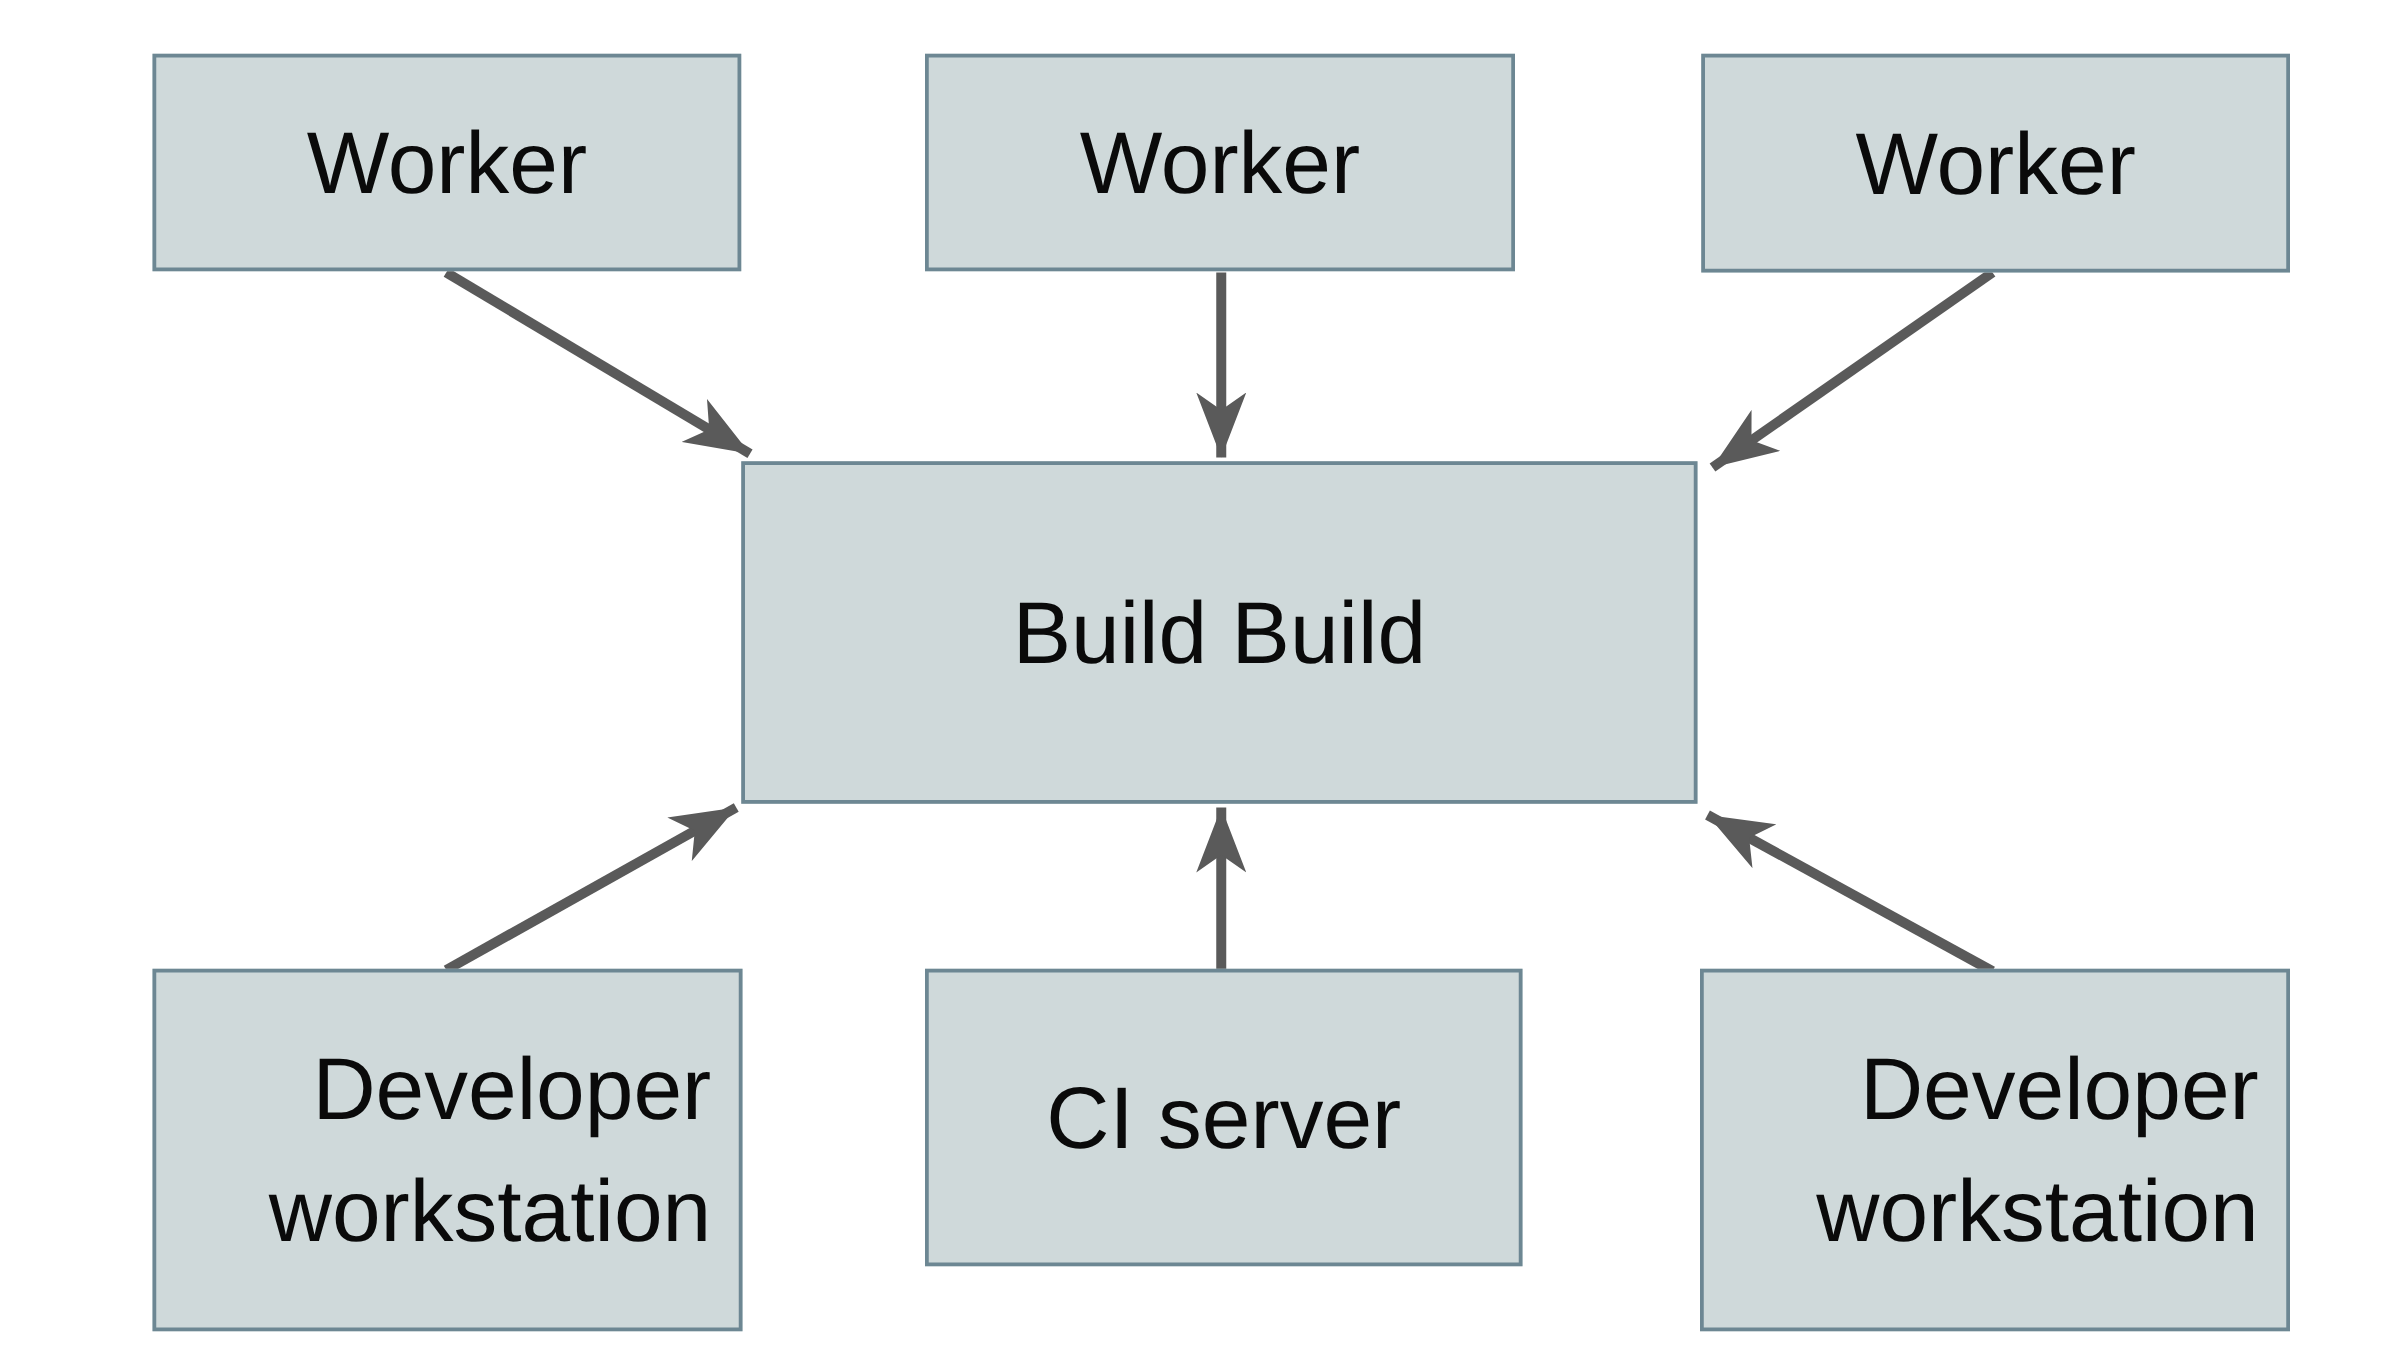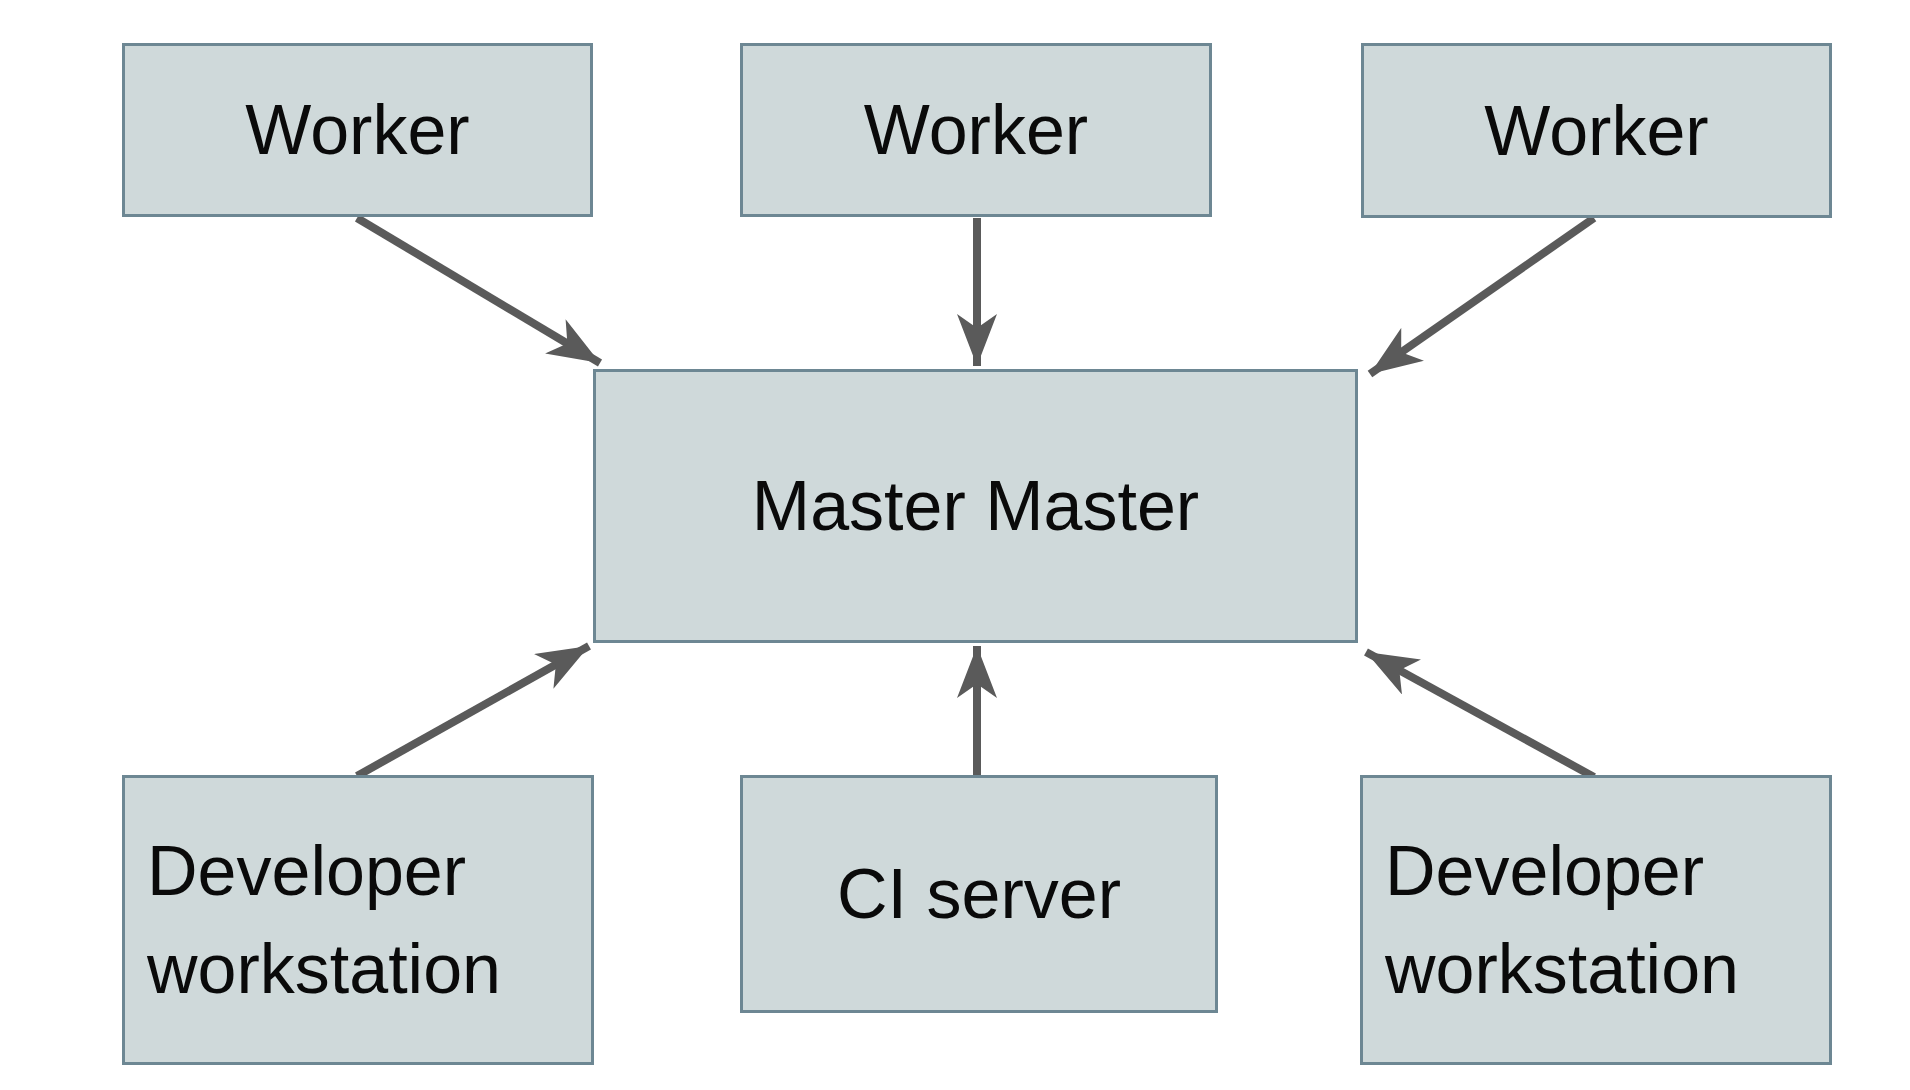--- a/index.html
+++ b/index.html
@@ -25,21 +25,21 @@
     pointer-events: none;
   }
   .node {
     position: absolute;
     box-sizing: border-box;
     background: #cfd9da;
     border: 3px solid #6d8793;
     display: flex;
     align-items: center;
     justify-content: center;
-    text-align: left;
+    text-align: right;
     color: #0a0a0a;
     font-size: 70px;
     line-height: 1.4;
   }
   .node .label { display: block; }
   #worker-1      { left: 122px;  top: 43px;  width: 471px; height: 174px; }
   #worker-2      { left: 740px;  top: 43px;  width: 472px; height: 174px; }
   #worker-3      { left: 1361px; top: 43px;  width: 471px; height: 175px; }
   #build-master  { left: 593px;  top: 369px; width: 765px; height: 274px; }
   #dev-left      { left: 122px;  top: 775px; width: 472px; height: 290px; padding: 0 22px; }
@@ -72,21 +72,21 @@
 
   <div class="node" id="worker-2">
     <span class="label">Worker</span>
   </div>
 
   <div class="node" id="worker-3">
     <span class="label">Worker</span>
   </div>
 
   <div class="node" id="build-master">
-    <span class="label">Master Master</span>
+    <span class="label">Build Build</span>
   </div>
 
   <div class="node" id="dev-left">
     <span class="label">Developer workstation</span>
   </div>
 
   <div class="node" id="ci-server">
     <span class="label">CI server</span>
   </div>
 

